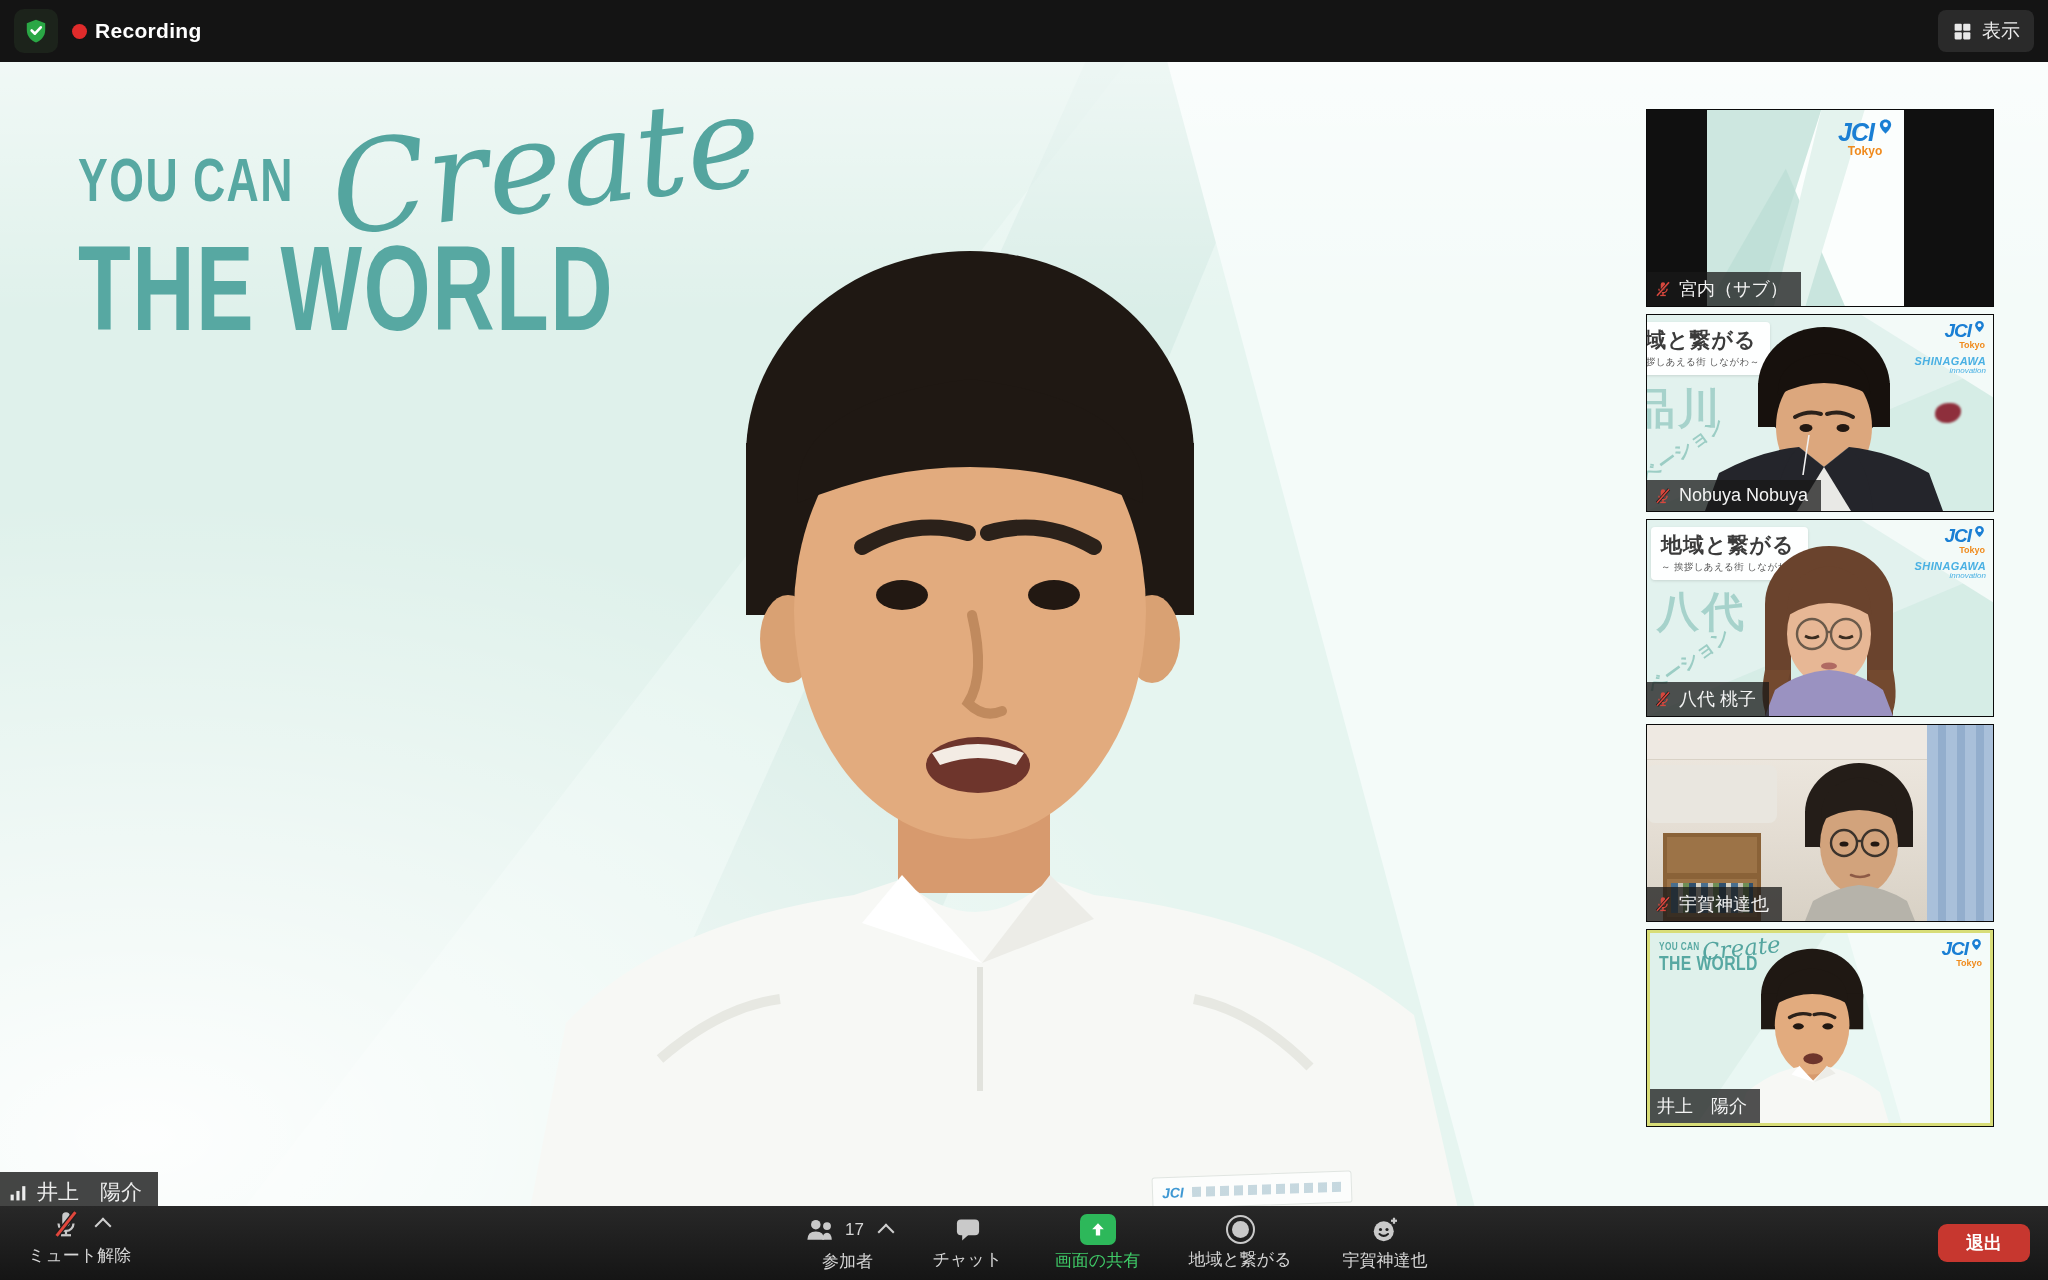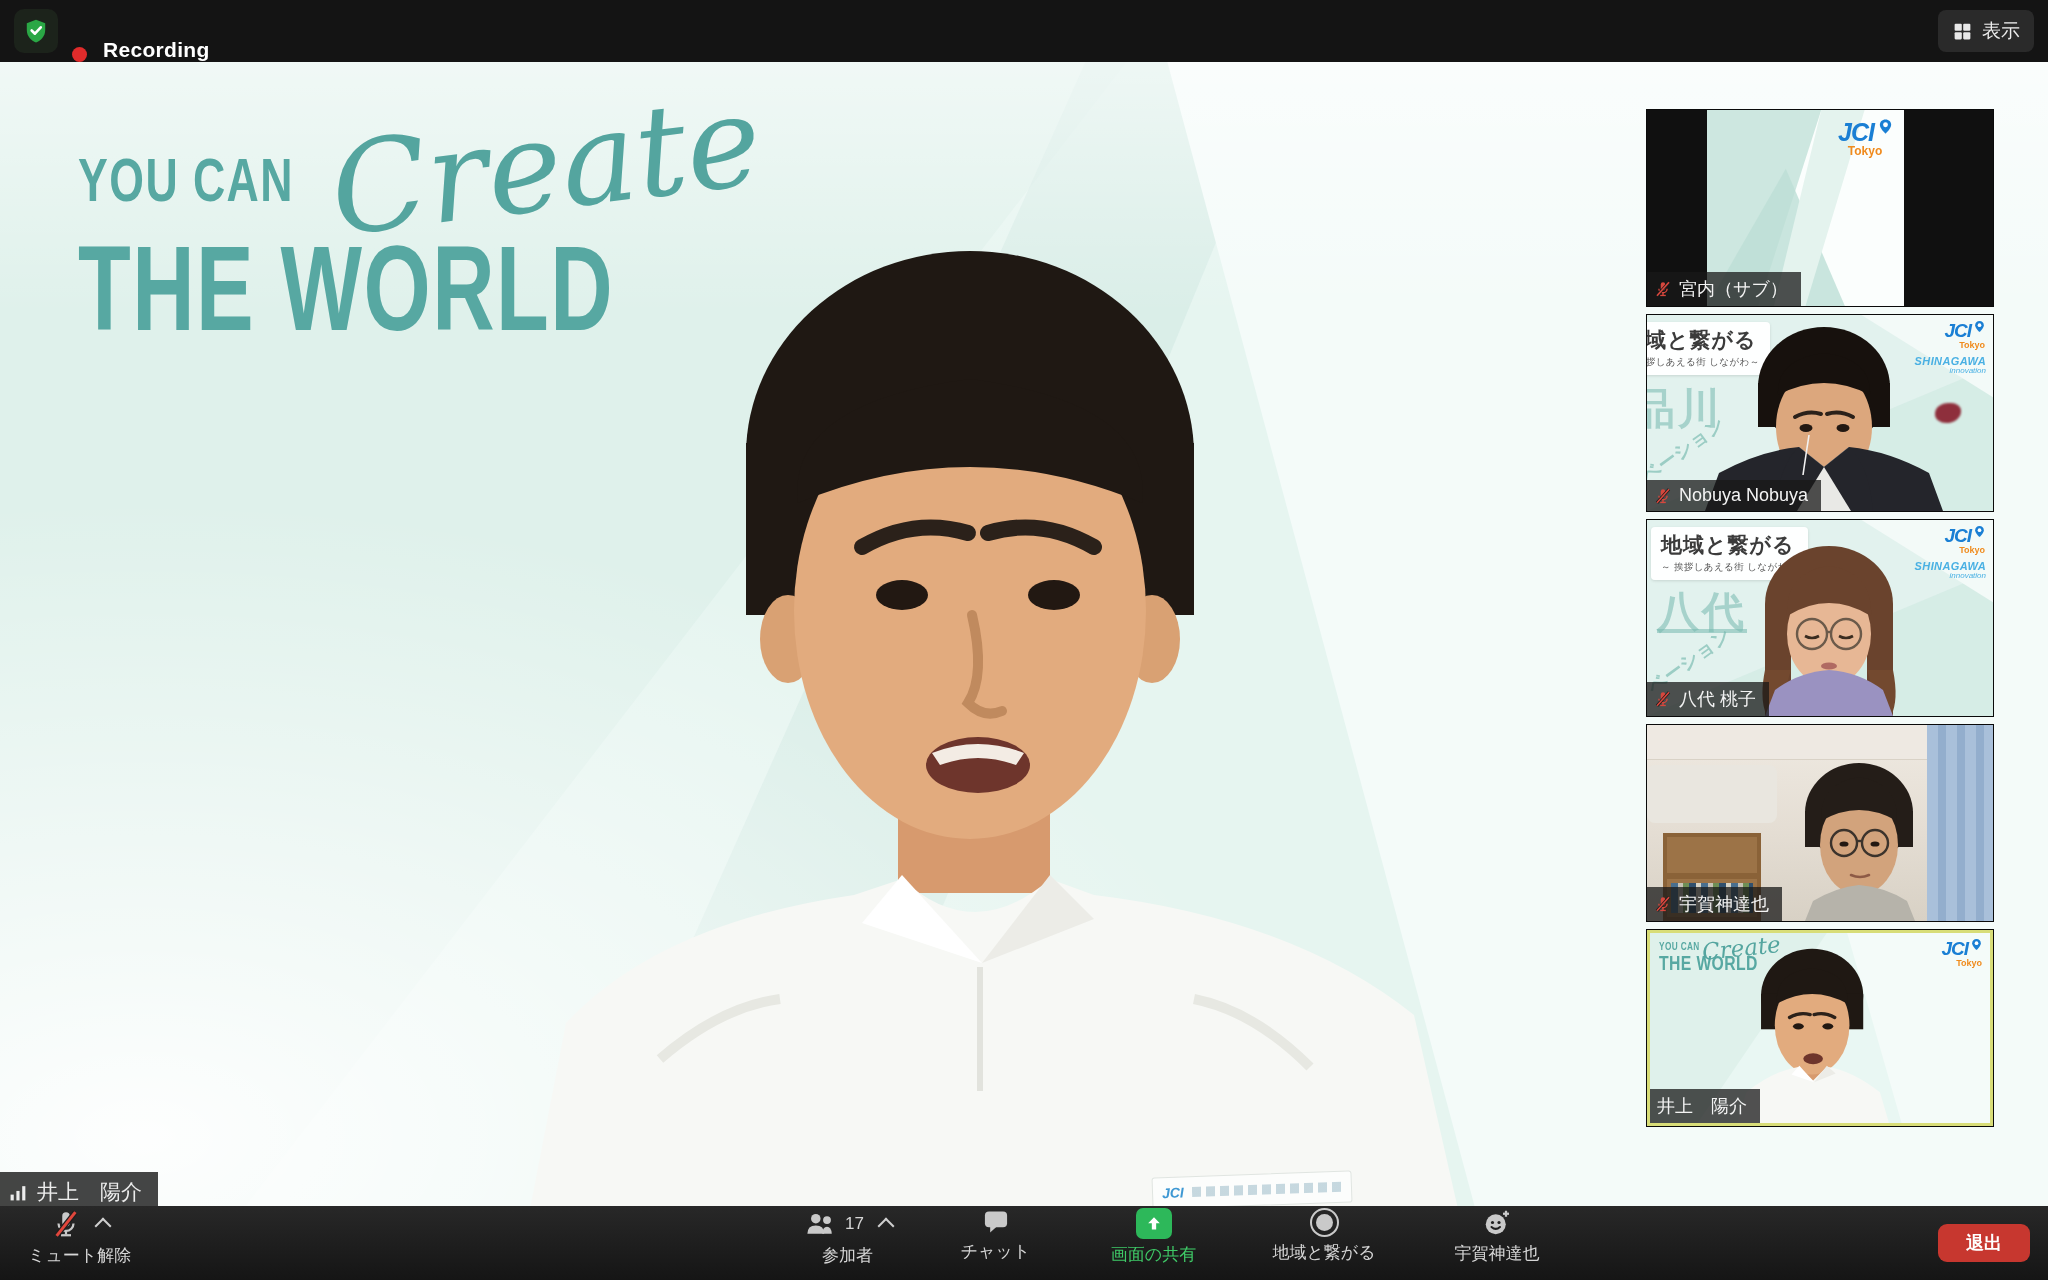--- a/index.html
+++ b/index.html
@@ -3,21 +3,21 @@
 <meta charset="utf-8">
 <style>
   html,body{margin:0;padding:0;background:#000;}
   .screen{position:relative;width:2048px;height:1280px;overflow:hidden;background:#111;
           font-family:"Liberation Sans",sans-serif;-webkit-font-smoothing:antialiased;}
 
   
   .topbar{position:absolute;left:0;top:0;width:2048px;height:62px;background:#141414;z-index:12;}
   .shield-wrap{position:absolute;left:14px;top:9px;width:44px;height:44px;background:#1c231b;
                border-radius:10px;display:flex;align-items:center;justify-content:center;}
-  .rec-group{position:absolute;left:72px;top:0;height:62px;display:flex;align-items:flex-end;gap:16px;}
+  .rec-group{position:absolute;left:72px;top:0;height:62px;display:flex;align-items:center;gap:8px;}
   .rec-dot{width:15px;height:15px;border-radius:50%;background:#e02b2b;}
   .rec-label{color:#fff;font-weight:bold;font-size:21px;letter-spacing:.3px;}
   .view-btn{position:absolute;right:14px;top:10px;height:42px;background:#2a2a2a;border:none;
             border-radius:8px;color:#ececec;font-size:19px;display:flex;align-items:center;
             gap:9px;padding:0 14px;cursor:pointer;}
 
   
   .stage{position:absolute;left:0;top:62px;width:2048px;height:1144px;background:#e6f5f0;overflow:hidden;}
   .bgpoly{position:absolute;inset:0;}
   .p-left{background:#dff1eb;clip-path:polygon(0 0,55% 0,12% 100%,0 100%);}
@@ -104,21 +104,21 @@
   .mini-title{position:absolute;left:9px;top:7px;color:#57a8a2;z-index:1;}
   .mt1{font-size:11px;font-weight:bold;transform:scaleX(.75);transform-origin:left top;letter-spacing:.5px;}
   .mt2{font-size:21px;font-weight:bold;transform:scaleX(.75);transform-origin:left top;margin-top:-1px;letter-spacing:.5px;}
   .mtscript{position:absolute;left:43px;top:-5px;font-family:"DejaVu Serif",serif;font-style:italic;
             font-size:23px;color:#54a59f;transform:rotate(-6deg);}
 
   
   .toolbar{position:absolute;left:0;top:1206px;width:2048px;height:74px;z-index:10;
            background:linear-gradient(180deg,#282828,#151515);}
   .tb-left{position:absolute;left:24px;top:0;height:86px;display:flex;gap:30px;align-items:center;flex-direction:column;}
-  .tb-center{position:absolute;left:790px;top:0;height:74px;display:flex;align-items:flex-start;gap:28px;}
+  .tb-center{position:absolute;left:790px;top:0;height:74px;display:flex;align-items:center;}
   .tb-btn{display:flex;flex-direction:column;align-items:center;justify-content:center;gap:4px;
           background:none;border:none;color:#d6d6d6;font-size:17px;cursor:pointer;padding:2px 4px;}
   .tb-row{display:flex;align-items:center;gap:16px;height:32px;}
   .chev{width:10px;height:10px;border-left:2.5px solid #cfcfcf;border-top:2.5px solid #cfcfcf;
         transform:rotate(45deg);display:inline-block;margin-top:4px;cursor:pointer;}
   .count{color:#d6d6d6;font-size:17px;margin-left:-8px;}
   .w115{width:115px;} .w125{width:125px;font-family:Liberation Serif, serif;} .w135{width:135px;} .w150{width:150px;} .w140{width:140px;}
   .share-ic{width:36px;height:31px;background:#2db85a;border-radius:7px;display:flex;
             align-items:center;justify-content:center;}
   .share-txt{color:#3fca67;}
@@ -291,21 +291,21 @@
     </div>
 
     <div class="tile">
       <div class="scene-slide">
         <div class="slp1"></div>
         <div class="slp2"></div>
         <div class="sl-head" style="left:4px;">
           <div class="h1">地域と繋がる</div>
           <div class="h2">～ 挨拶しあえる街 しながわ～</div>
         </div>
-        <div class="sl-big" style="left:10px;top:64px;text-decoration:underline;">八代</div>
+        <div class="sl-big" style="left:10px;top:64px;">八代</div>
         <div class="sl-diag" style="left:-6px;top:128px;">ベーション</div>
         <div class="sl-logos">
           <div class="jci-row">
             <span class="jci-sm">JCI</span>
             <svg width="13" height="13" viewBox="0 0 24 24">
               <path d="M12,2 C7.2,2 4,5.4 4,9.5 C4,15 12,22 12,22 C12,22 20,15 20,9.5 C20,5.4 16.8,2 12,2 Z" fill="#1a7fd4"></path>
               <circle cx="12" cy="9.5" r="3.4" fill="#fff"></circle>
             </svg>
           </div>
           <span class="tokyo-sm">Tokyo</span>

